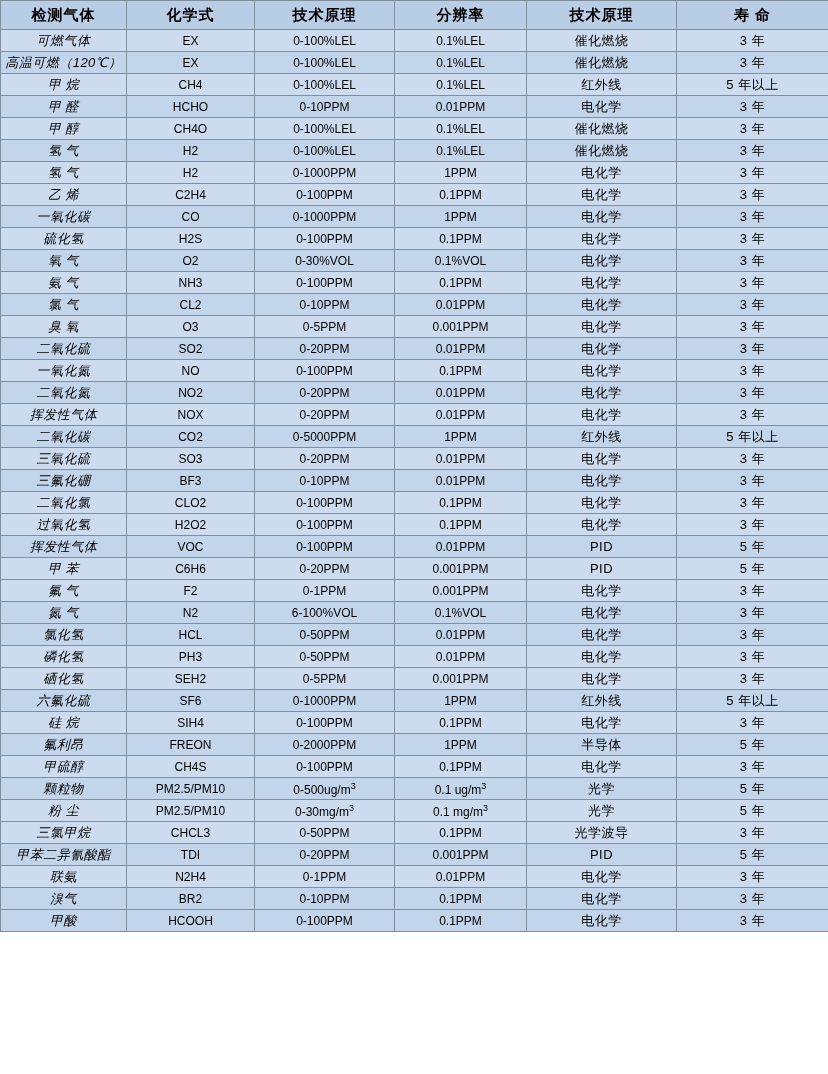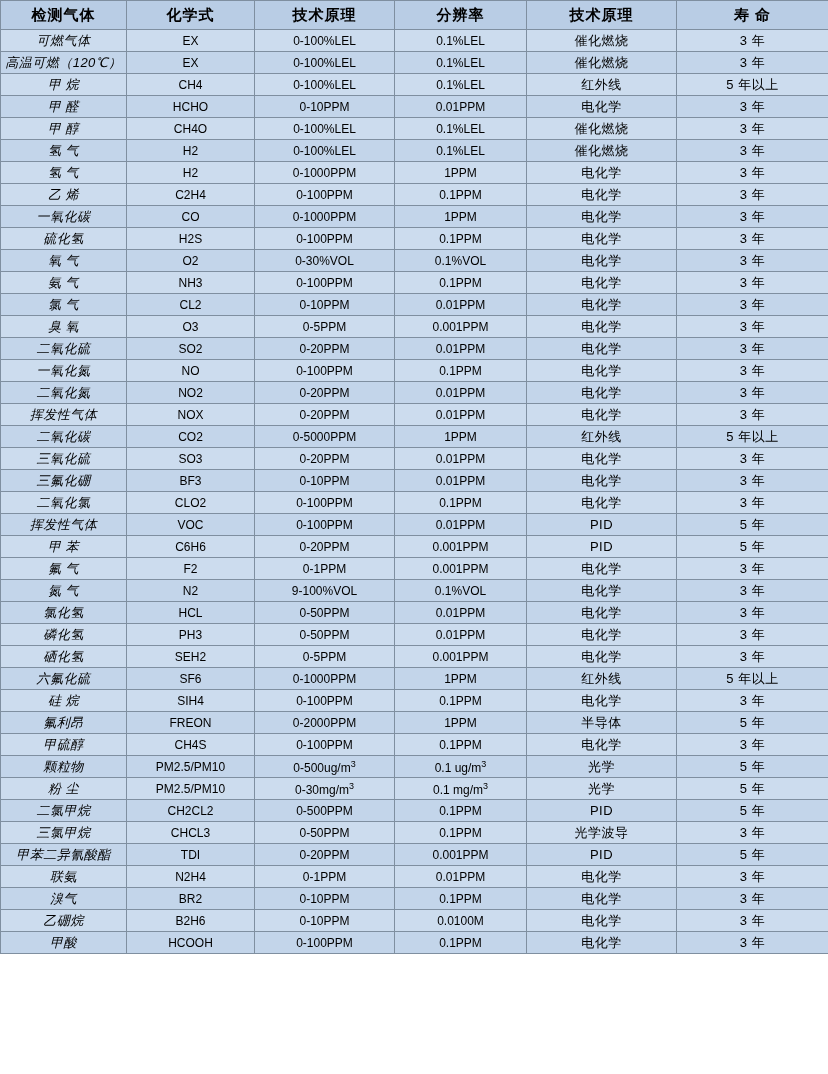--- a/index.html
+++ b/index.html
@@ -250,20 +250,28 @@
         <td>3 年</td>
       </tr>
       <tr class="row-a">
         <td>二氧化氯</td>
         <td>CLO2</td>
         <td>0-100PPM</td>
         <td>0.1PPM</td>
         <td>电化学</td>
         <td>3 年</td>
       </tr>
+      <tr class="row-a">
+        <td>过氧化氢</td>
+        <td>H2O2</td>
+        <td>0-100PPM</td>
+        <td>0.1PPM</td>
+        <td>电化学</td>
+        <td>3 年</td>
+      </tr>
       <tr class="row-b">
         <td>挥发性气体</td>
         <td>VOC</td>
         <td>0-100PPM</td>
         <td>0.01PPM</td>
         <td>PID</td>
         <td>5 年</td>
       </tr>
       <tr class="row-a">
         <td>甲 苯</td>
@@ -277,21 +285,21 @@
         <td>氟 气</td>
         <td>F2</td>
         <td>0-1PPM</td>
         <td>0.001PPM</td>
         <td>电化学</td>
         <td>3 年</td>
       </tr>
       <tr class="row-b">
         <td>氮 气</td>
         <td>N2</td>
-        <td>9-100%VOL</td>
+        <td>6-100%VOL</td>
         <td>0.1%VOL</td>
         <td>电化学</td>
         <td>3 年</td>
       </tr>
       <tr class="row-b">
         <td>氯化氢</td>
         <td>HCL</td>
         <td>0-50PPM</td>
         <td>0.01PPM</td>
         <td>电化学</td>
@@ -354,28 +362,20 @@
         <td>5 年</td>
       </tr>
       <tr class="row-a">
         <td>粉 尘</td>
         <td>PM2.5/PM10</td>
         <td>0-30mg/m<span class="sup">3</span></td>
         <td>0.1 mg/m<span class="sup">3</span></td>
         <td>光学</td>
         <td>5 年</td>
       </tr>
-      <tr class="row-b">
-        <td>二氯甲烷</td>
-        <td>CH2CL2</td>
-        <td>0-500PPM</td>
-        <td>0.1PPM</td>
-        <td>PID</td>
-        <td>5 年</td>
-      </tr>
       <tr class="row-a">
         <td>三氯甲烷</td>
         <td>CHCL3</td>
         <td>0-50PPM</td>
         <td>0.1PPM</td>
         <td>光学波导</td>
         <td>3 年</td>
       </tr>
       <tr class="row-b">
         <td>甲苯二异氰酸酯</td>
@@ -391,28 +391,20 @@
         <td>0-1PPM</td>
         <td>0.01PPM</td>
         <td>电化学</td>
         <td>3 年</td>
       </tr>
       <tr class="row-b">
         <td>溴气</td>
         <td>BR2</td>
         <td>0-10PPM</td>
         <td>0.1PPM</td>
-        <td>电化学</td>
-        <td>3 年</td>
-      </tr>
-      <tr class="row-a">
-        <td>乙硼烷</td>
-        <td>B2H6</td>
-        <td>0-10PPM</td>
-        <td>0.0100M</td>
         <td>电化学</td>
         <td>3 年</td>
       </tr>
       <tr class="row-b">
         <td>甲酸</td>
         <td>HCOOH</td>
         <td>0-100PPM</td>
         <td>0.1PPM</td>
         <td>电化学</td>
         <td>3 年</td>

